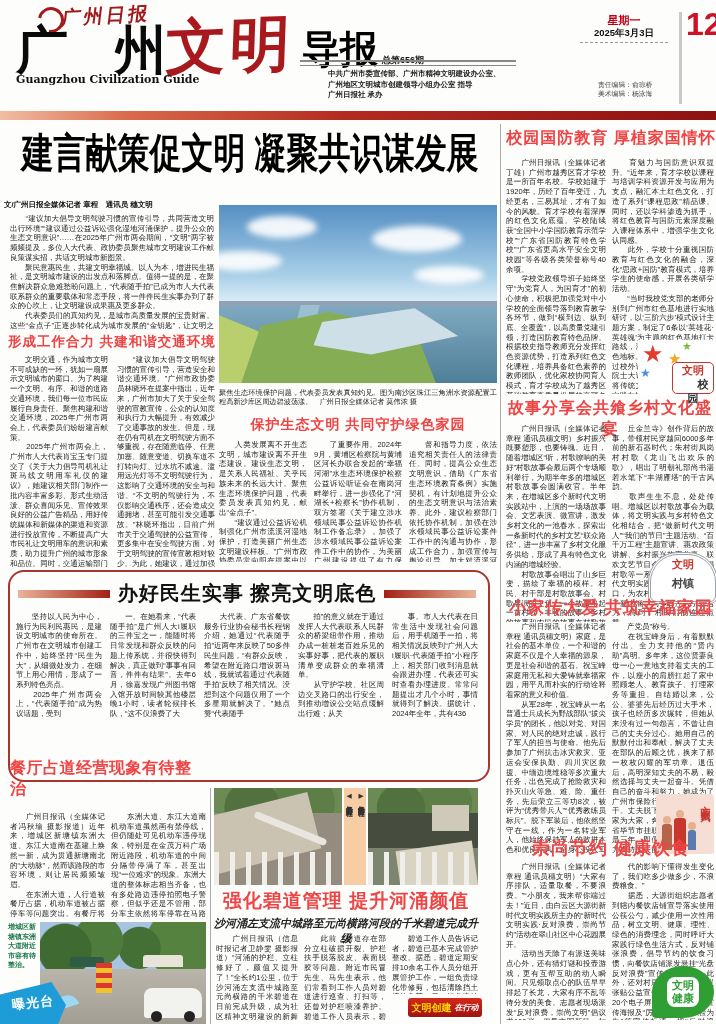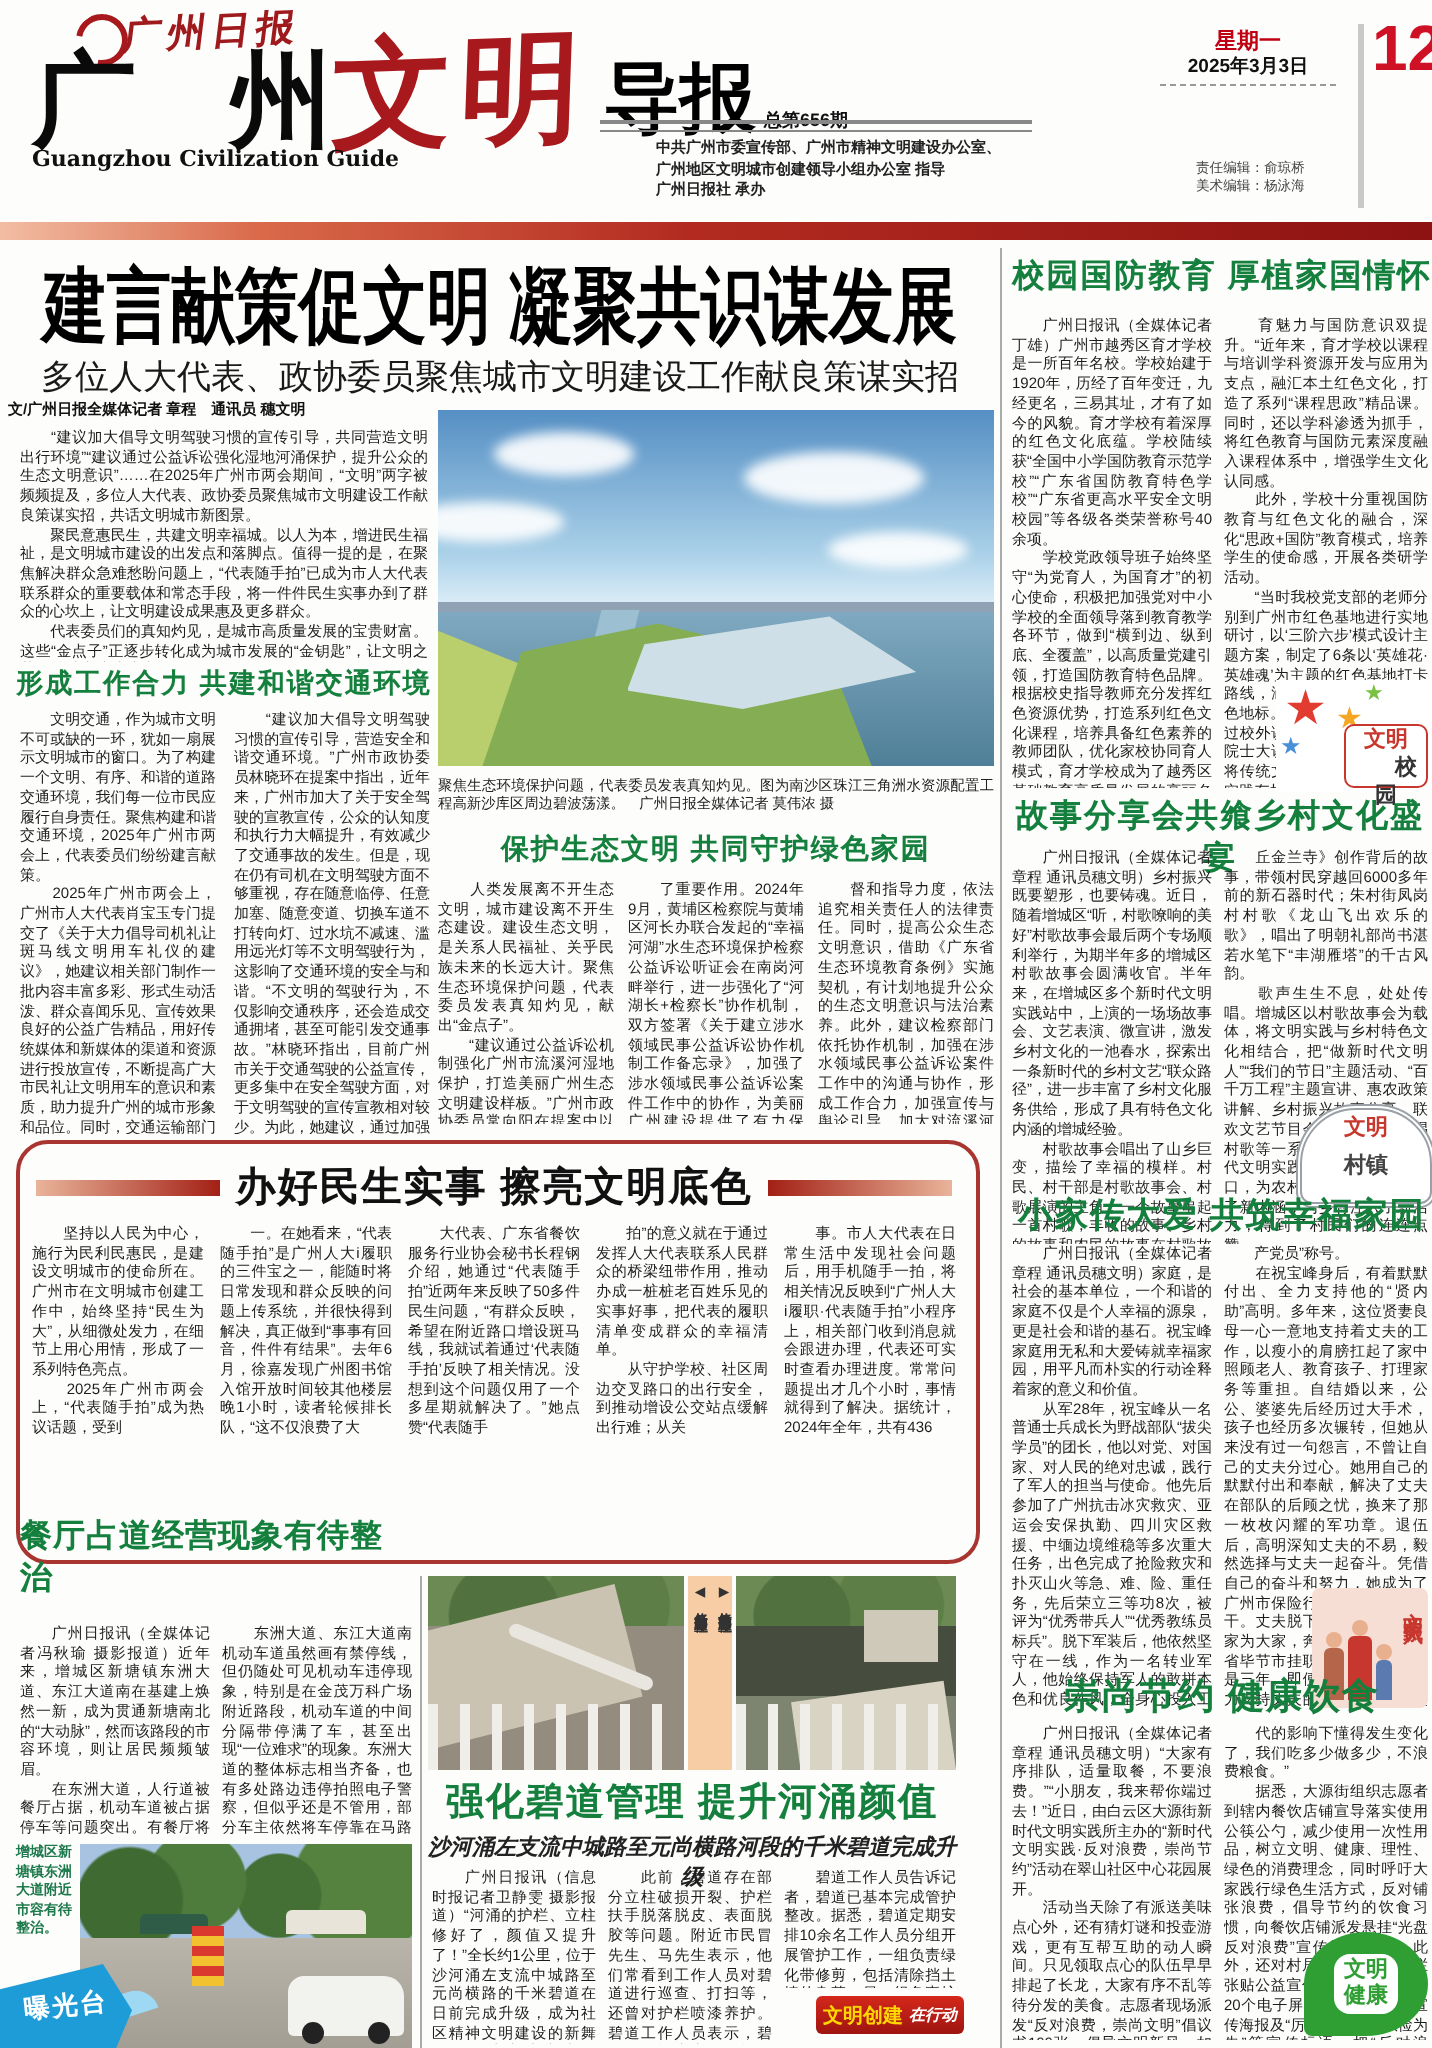--- a/index.html
+++ b/index.html
@@ -1,20 +1,20 @@
 <!DOCTYPE html>
 <html><head>
 <meta charset="utf-8">
 <style>
   html,body{margin:0;padding:0;background:#ffffff;}
   #page{position:relative;width:716px;height:1024px;background:#fdfdfc;overflow:hidden;
         font-family:"Liberation Sans","DejaVu Sans",sans-serif;color:#111;}
   .abs{position:absolute;}
   .txt{white-space:pre-line;text-align:justify;overflow:hidden;font-size:7.5px;line-height:9.7px;color:#1c1c1c;}
-  .head{font-weight:900;color:#15803d;text-align:center;letter-spacing:1px;}
+  .head{font-weight:900;color:#ef4444;text-align:center;letter-spacing:1px;}
   
   .logo-mark{left:38px;top:7px;width:20px;height:20px;border:3px solid #a8191e;border-radius:50%;
              border-left-color:transparent;transform:rotate(-35deg);}
   .logo-script{left:62px;top:3px;font-size:19px;font-weight:900;color:#9e1a1d;letter-spacing:3px;
                transform:skewX(-10deg) rotate(-3deg);font-family:"DejaVu Serif",serif;}
   .mast-black{left:16px;top:16px;font-size:52px;font-weight:900;letter-spacing:16px;color:#0a0a0a;}
   .mast-red{left:166px;top:6px;font-size:60px;font-weight:900;color:#a8191e;letter-spacing:4px;
             transform:rotate(-2deg) skewX(-4deg);font-family:"DejaVu Serif",serif;}
   .mast-dao{left:302px;top:24px;font-size:38px;font-weight:900;color:#000;}
   .issue{left:382px;top:54px;font-size:9px;font-weight:700;}
@@ -167,21 +167,20 @@
   <div class="abs weekday">星期一</div>
   <div class="abs hdate">2025年3月3日</div>
   <div class="abs hdash"></div>
   <div class="abs vbar"></div>
   <div class="abs pagenum">12</div>
   <div class="abs editors txt">责任编辑：俞琼桥
 美术编辑：杨泳海</div>
   <div class="abs redbar"></div>
 
   <div class="abs lead-head">建言献策促文明 凝聚共识谋发展</div>
-  <div class="abs lead-sub">多位人大代表、政协委员聚焦城市文明建设工作献良策谋实招</div>
   <div class="abs byline">文/广州日报全媒体记者 章程　通讯员 穗文明</div>
   <div class="abs intro txt">　　“建议加大倡导文明驾驶习惯的宣传引导，共同营造文明出行环境”“建议通过公益诉讼强化湿地河涌保护，提升公众的生态文明意识”……在2025年广州市两会期间，“文明”两字被频频提及，多位人大代表、政协委员聚焦城市文明建设工作献良策谋实招，共话文明城市新图景。
 　　聚民意惠民生，共建文明幸福城。以人为本，增进民生福祉，是文明城市建设的出发点和落脚点。值得一提的是，在聚焦解决群众急难愁盼问题上，“代表随手拍”已成为市人大代表联系群众的重要载体和常态手段，将一件件民生实事办到了群众的心坎上，让文明建设成果惠及更多群众。
 　　代表委员们的真知灼见，是城市高质量发展的宝贵财富。这些“金点子”正逐步转化成为城市发展的“金钥匙”，让文明之花在羊城大地处处绽放。</div>
 
   <div class="abs head traffic-head">形成工作合力 共建和谐交通环境</div>
   <div class="abs tcol1 txt">　　文明交通，作为城市文明不可或缺的一环，犹如一扇展示文明城市的窗口。为了构建一个文明、有序、和谐的道路交通环境，我们每一位市民应履行自身责任。聚焦构建和谐交通环境，2025年广州市两会上，代表委员们纷纷建言献策。
 　　2025年广州市两会上，广州市人大代表肖宝玉专门提交了《关于大力倡导司机礼让斑马线文明用车礼仪的建议》，她建议相关部门制作一批内容丰富多彩、形式生动活泼、群众喜闻乐见、宣传效果良好的公益广告精品，用好传统媒体和新媒体的渠道和资源进行投放宣传，不断提高广大市民礼让文明用车的意识和素质，助力提升广州的城市形象和品位。同时，交通运输部门做好礼让文明用车的宣传和倡导工作，用好媒体矩阵，及时提醒广大市民礼让文明用车。此外，教育部门推动“小手拉大手”，鼓励学校开展形式多样的礼让文明用车宣传活动，带动家庭、影响社会，共同营造文明和谐出行环境。</div>
   <div class="abs tcol2 txt">　　“建议加大倡导文明驾驶习惯的宣传引导，营造安全和谐交通环境。”广州市政协委员林晓环在提案中指出，近年来，广州市加大了关于安全驾驶的宣教宣传，公众的认知度和执行力大幅提升，有效减少了交通事故的发生。但是，现在仍有司机在文明驾驶方面不够重视，存在随意临停、任意加塞、随意变道、切换车道不打转向灯、过水坑不减速、滥用远光灯等不文明驾驶行为，这影响了交通环境的安全与和谐。“不文明的驾驶行为，不仅影响交通秩序，还会造成交通拥堵，甚至可能引发交通事故。”林晓环指出，目前广州市关于交通驾驶的公益宣传，更多集中在安全驾驶方面，对于文明驾驶的宣传宣教相对较少。为此，她建议，通过加强文明驾驶宣传引导、完善交通设施与标识、强化法律约束与监督、倡导公众参与监督等措施，纠正消除不文明驾驶行为，提高公众文明驾驶意识，共同构建安全、和谐、有序的交通环境，彰显广州文明城市的良好形象。</div>
 

